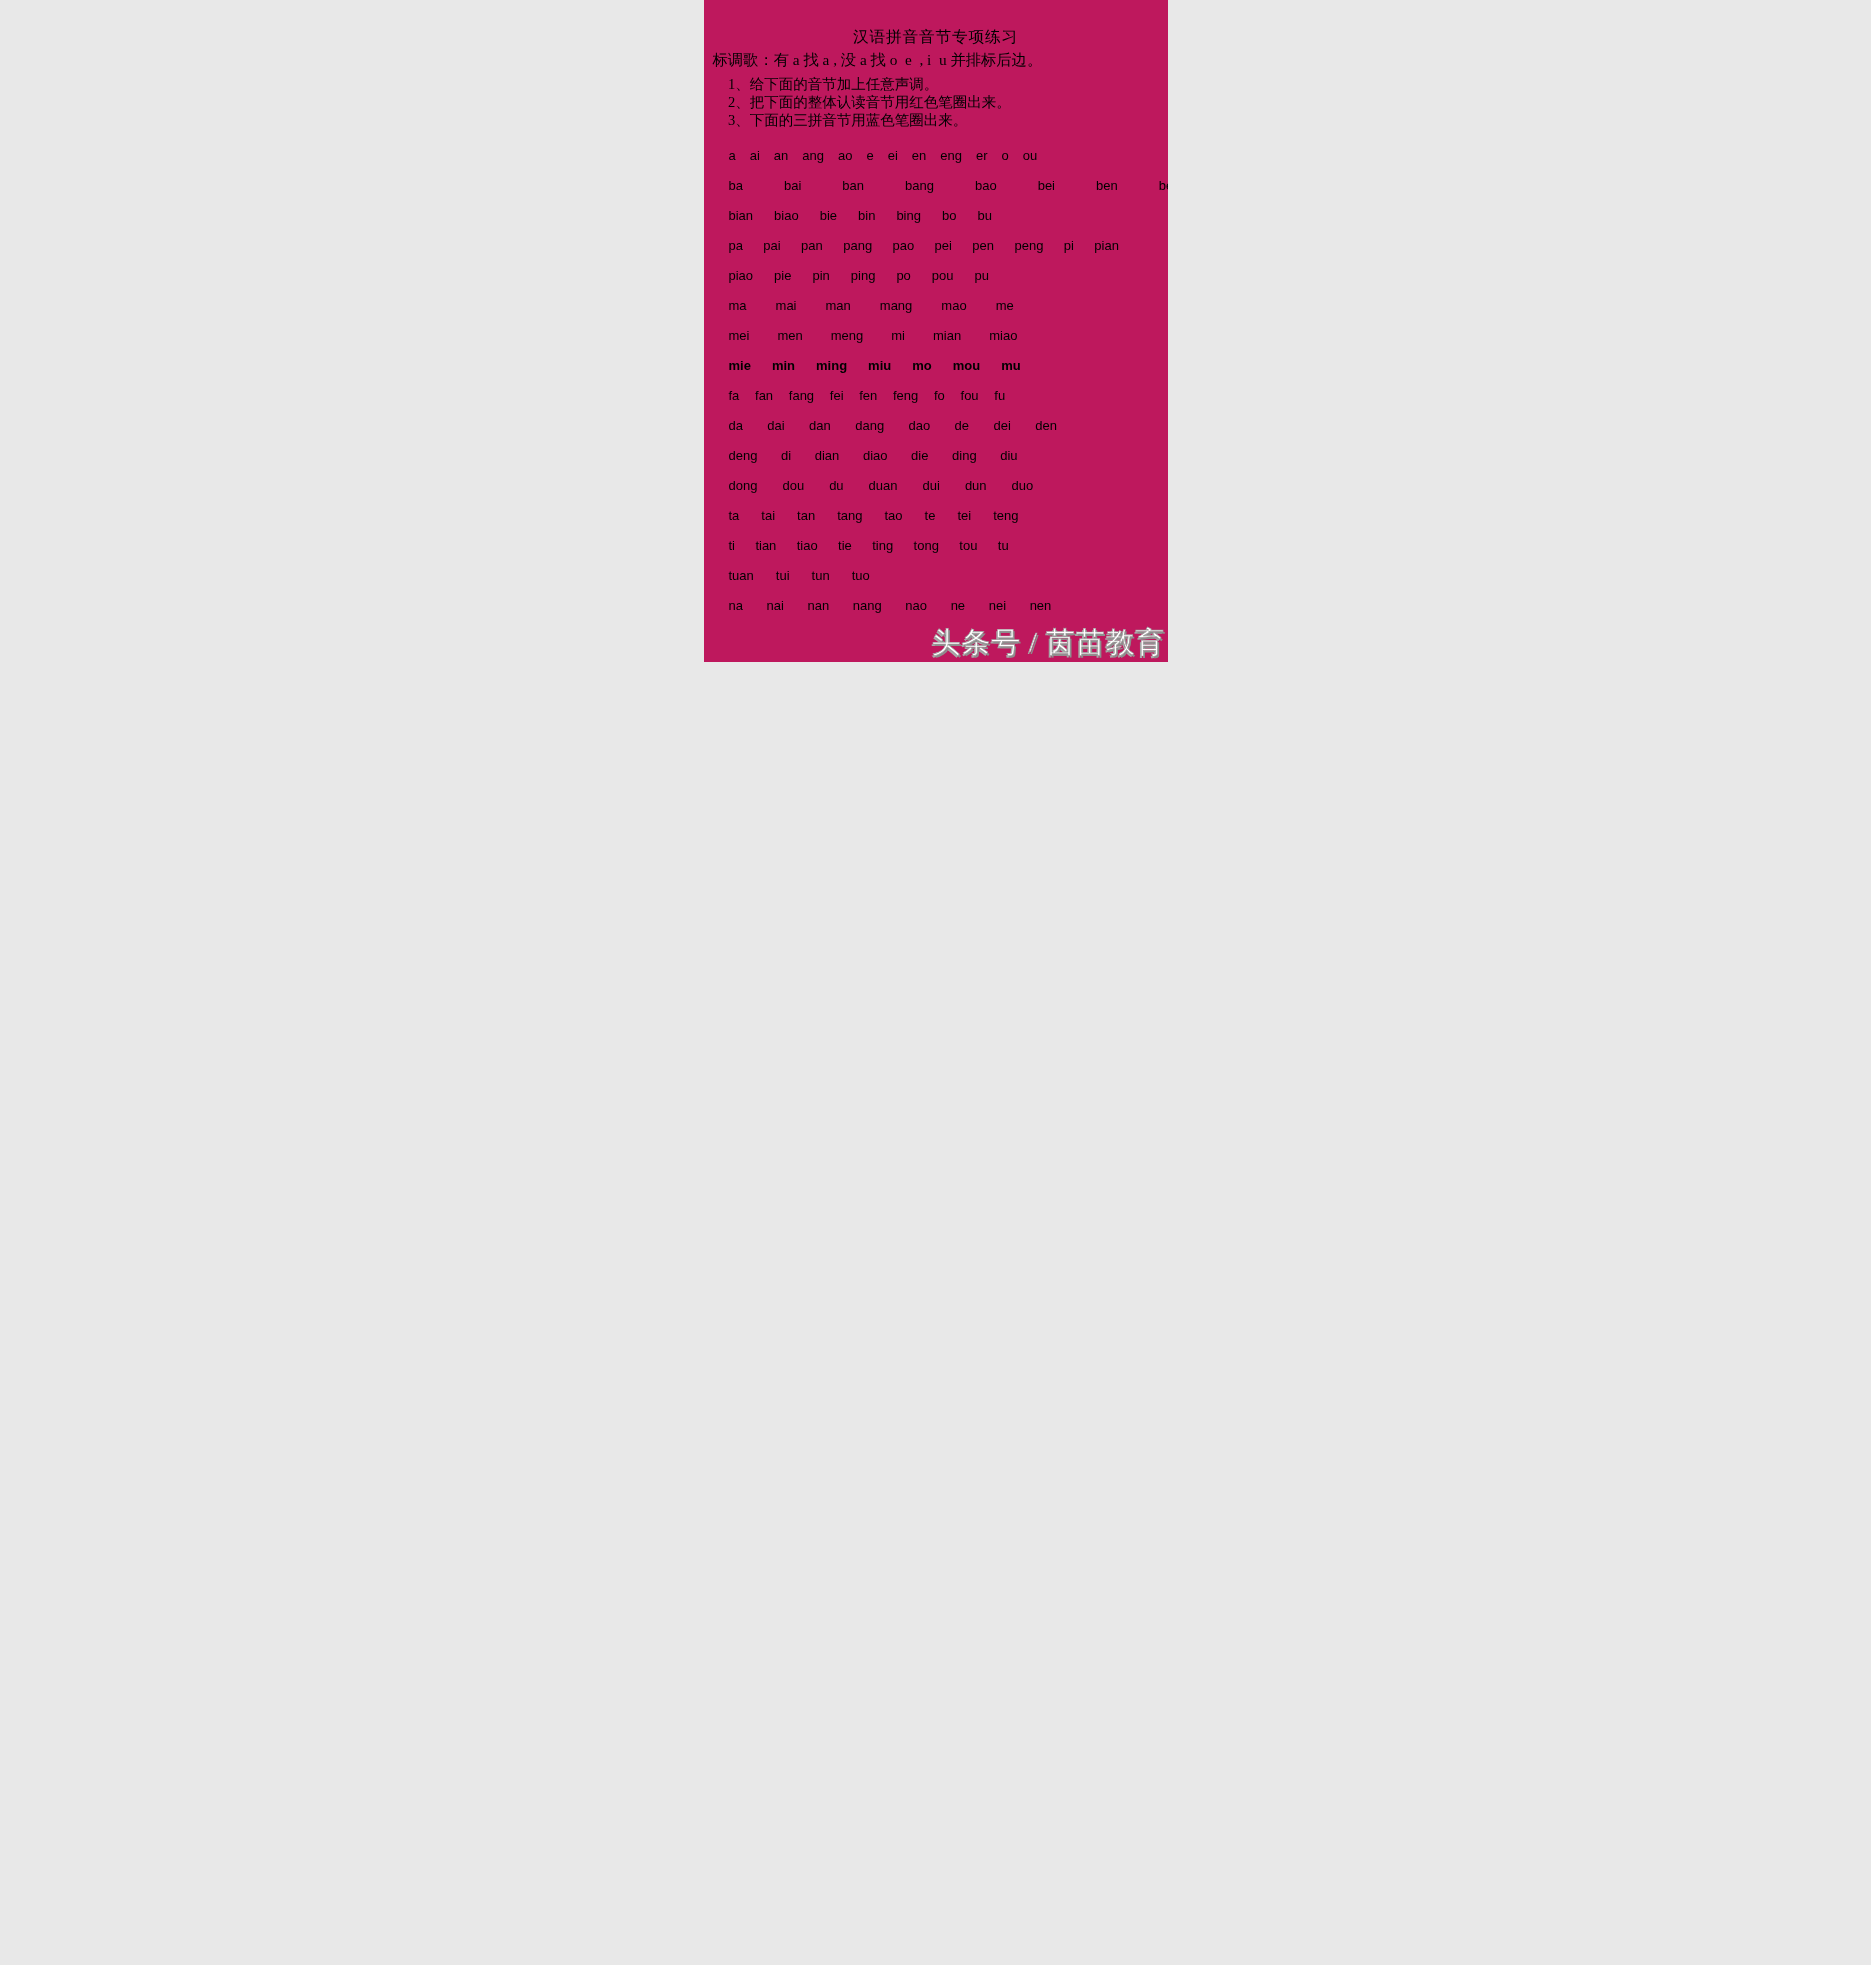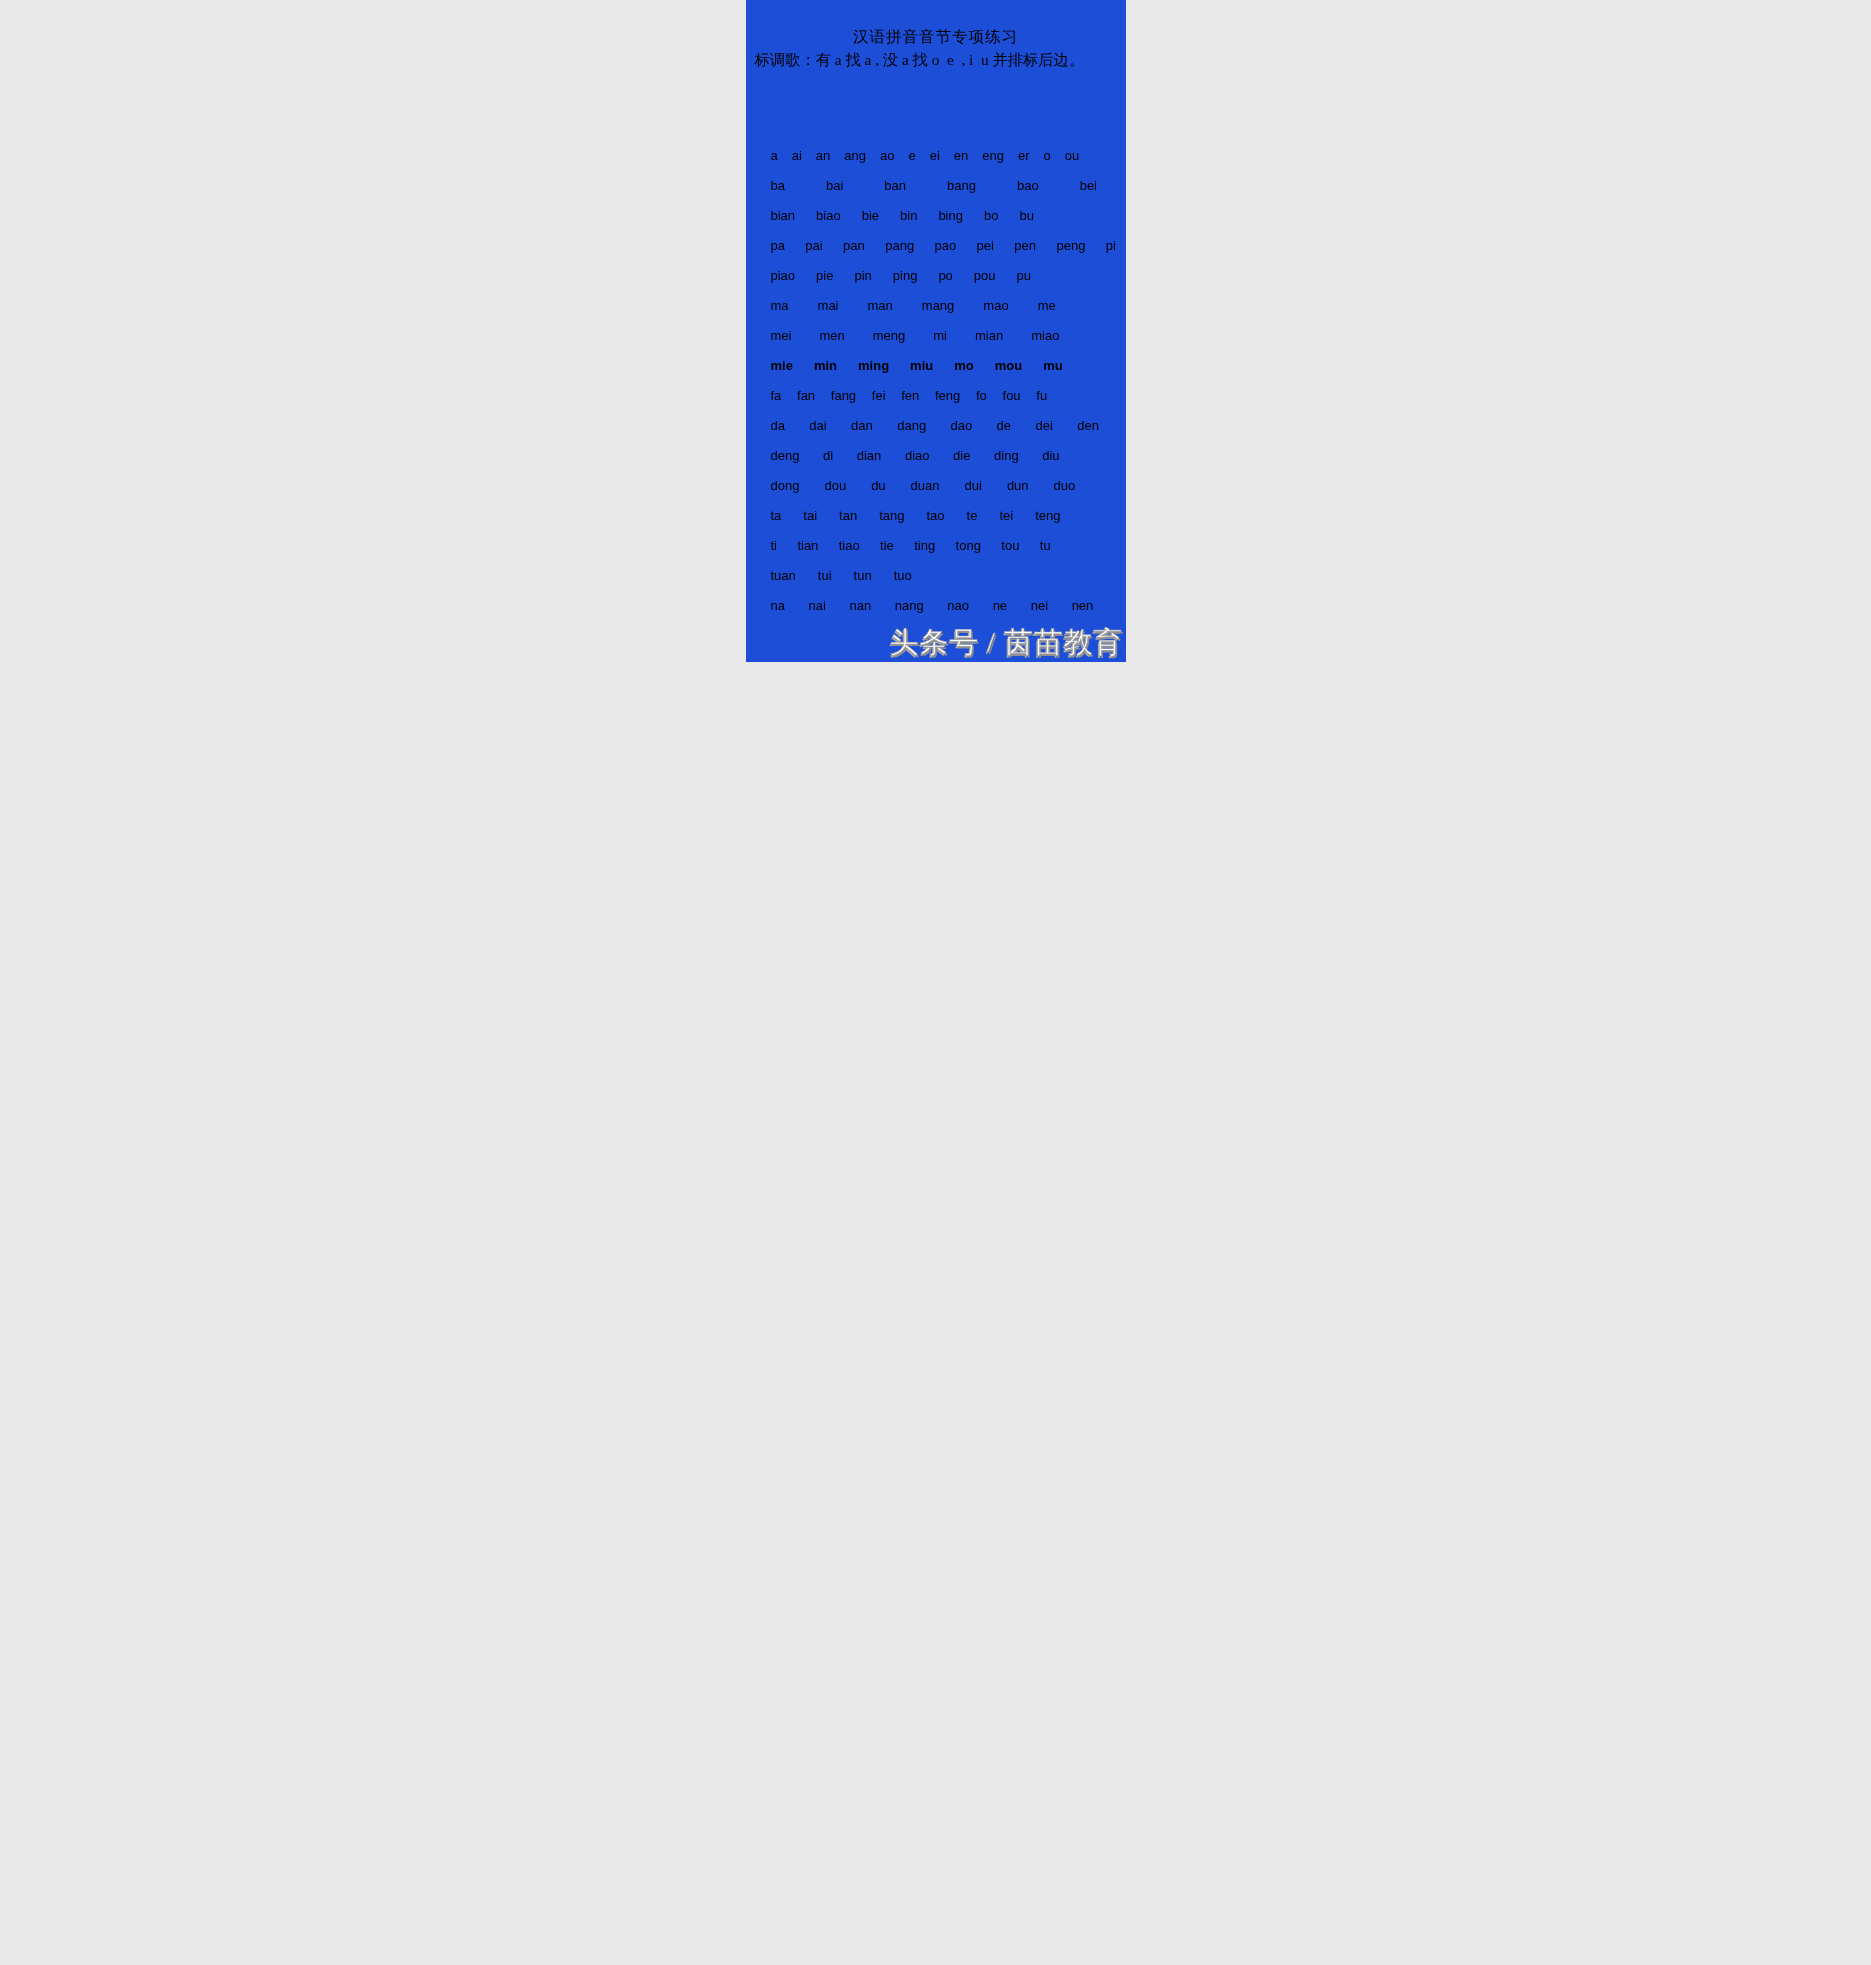--- a/index.html
+++ b/index.html
@@ -1,21 +1,21 @@
 <!DOCTYPE html>
 <html style="font-size:6.3px"><head>
 <meta charset="utf-8">
 <style>
   html, body { margin: 0; padding: 0; background: #e8e8e8; }
   .page {
     position: relative;
-    width: 380px;
+    width: 464px;
     height: 662px;
     margin: 0 auto;
-    background: #1d4ed8;
+    background: #be185d;
     color: #000000;
     font-family: "Liberation Serif", "DejaVu Serif", serif;
     overflow: hidden;
   }
   .title {
     position: absolute;
     top: 28px; left: 0; right: 0;
     text-align: center;
     font-size: 15.7px;
     line-height: 17.3px;
@@ -77,20 +77,25 @@
   }
 </style>
 </head>
 <body>
 
 <div class="page">
   <div class="title">汉语拼音音节专项练习</div>
 
   <div class="tone-song">标调歌：有 a 找 a , 没 a 找 o  e  , i  u 并排标后边。</div>
 
+  <div class="instructions">
+      <div class="instruction-item">1、给下面的音节加上任意声调。</div>
+      <div class="instruction-item">2、把下面的整体认读音节用红色笔圈出来。</div>
+      <div class="instruction-item">3、下面的三拼音节用蓝色笔圈出来。</div>
+    </div>
 
   <div class="rows">
       <div class="row"><span class="syllable">a</span><span class="syllable">ai</span><span class="syllable">an</span><span class="syllable">ang</span><span class="syllable">ao</span><span class="syllable">e</span><span class="syllable">ei</span><span class="syllable">en</span><span class="syllable">eng</span><span class="syllable">er</span><span class="syllable">o</span><span class="syllable">ou</span></div>
       <div class="row"><span class="syllable">ba</span><span class="syllable">bai</span><span class="syllable">ban</span><span class="syllable">bang</span><span class="syllable">bao</span><span class="syllable">bei</span><span class="syllable">ben</span><span class="syllable">beng</span><span class="syllable">bi</span></div>
       <div class="row"><span class="syllable">bian</span><span class="syllable">biao</span><span class="syllable">bie</span><span class="syllable">bin</span><span class="syllable">bing</span><span class="syllable">bo</span><span class="syllable">bu</span></div>
       <div class="row"><span class="syllable">pa</span><span class="syllable">pai</span><span class="syllable">pan</span><span class="syllable">pang</span><span class="syllable">pao</span><span class="syllable">pei</span><span class="syllable">pen</span><span class="syllable">peng</span><span class="syllable">pi</span><span class="syllable">pian</span></div>
       <div class="row"><span class="syllable">piao</span><span class="syllable">pie</span><span class="syllable">pin</span><span class="syllable">ping</span><span class="syllable">po</span><span class="syllable">pou</span><span class="syllable">pu</span></div>
       <div class="row"><span class="syllable">ma</span><span class="syllable">mai</span><span class="syllable">man</span><span class="syllable">mang</span><span class="syllable">mao</span><span class="syllable">me</span></div>
       <div class="row"><span class="syllable">mei</span><span class="syllable">men</span><span class="syllable">meng</span><span class="syllable">mi</span><span class="syllable">mian</span><span class="syllable">miao</span></div>
       <div class="row"><span class="syllable">mie</span><span class="syllable">min</span><span class="syllable">ming</span><span class="syllable">miu</span><span class="syllable">mo</span><span class="syllable">mou</span><span class="syllable">mu</span></div>

